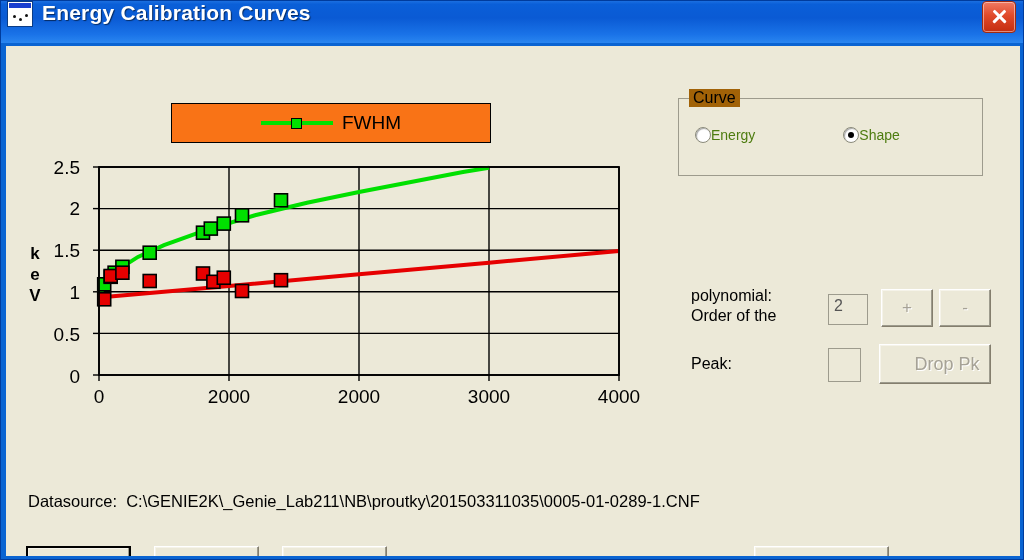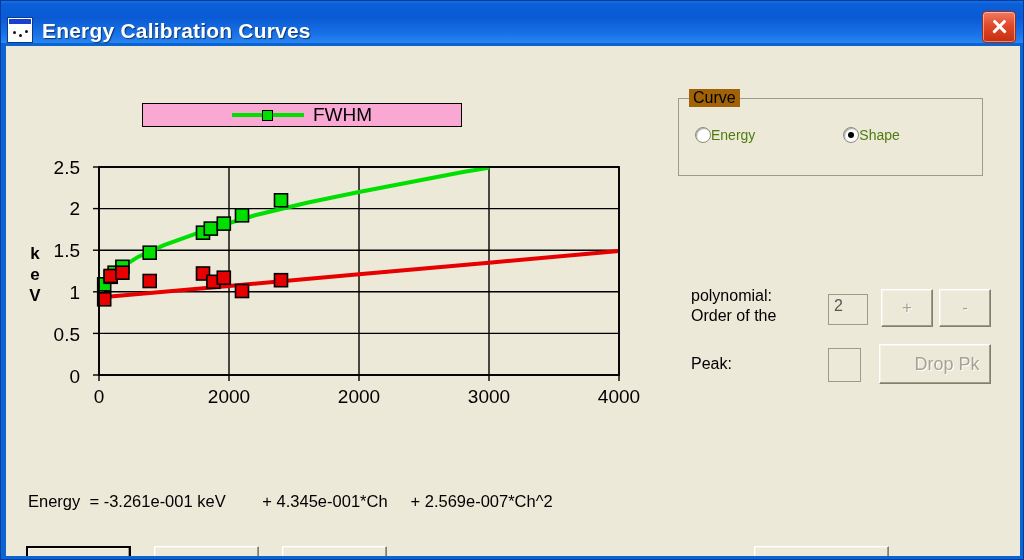--- a/index.html
+++ b/index.html
@@ -18,21 +18,21 @@
     background: #0a64d2;
     border: 1px solid #003c9d;
     display: flex; flex-direction: column;
   }
   
   .titlebar {
     height: 42px;
     flex: 0 0 42px;
     background: linear-gradient(to bottom,
         #1b6fe0 0%, #0a5fd8 8%, #0a5ad4 40%, #1a73e8 80%, #2a86f0 100%);
-    display: flex; align-items: flex-end;
+    display: flex; align-items: flex-start;
     padding: 0 5px 0 6px;
     position: relative;
   }
   .title-icon {
     width: 26px; height: 26px;
     background: #ffffff;
     border: 1px solid #0b3c85;
     margin-right: 9px;
     position: relative;
     flex: 0 0 26px;
@@ -88,23 +88,23 @@
     background: #ece9d8;
     position: relative;
     overflow: hidden;
   }
   
   .plot-area {
     position: absolute; left: 0; top: 0; width: 660px; height: 390px;
   }
   .legend-box {
     position: absolute;
-    left: 136px; top: 57px;
-    width: 320px; height: 24px;
-    background: #f9a8d4;
+    left: 165px; top: 57px;
+    width: 320px; height: 40px;
+    background: #f97316;
     border: 1px solid #000;
     display: flex; align-items: center; justify-content: space-around;
     box-sizing: border-box;
     z-index: 5;
   }
   .legend-entry { display: flex; align-items: center; }
   .legend-line {
     width: 72px; height: 4px; position: relative;
   }
   .legend-line .mk {
@@ -348,20 +348,21 @@
     </div>
     <div class="textbox tb-order">2</div>
     <div class="btn btn-plus disabled">+</div>
     <div class="btn btn-minus disabled">-</div>
 
     <div class="field-label lbl-peak">Peak:</div>
     <div class="textbox tb-peak"></div>
     <div class="btn btn-drop disabled">Drop Pk</div>
 
     <div class="datatext">
+      <div>Datasource:  C:\GENIE2K\_Genie_Lab211\NB\proutky\201503311035\0005-01-0289-1.CNF</div>
       <div>Energy  = -3.261e-001 keV        + 4.345e-001*Ch     + 2.569e-007*Ch^2</div>
       
       
     </div>
 
     <div class="btn btn-ok">OK</div>
     <div class="btn btn-cancel">Cancel</div>
     <div class="btn btn-help">Help</div>
     <div class="btn btn-print">Print</div>
 

